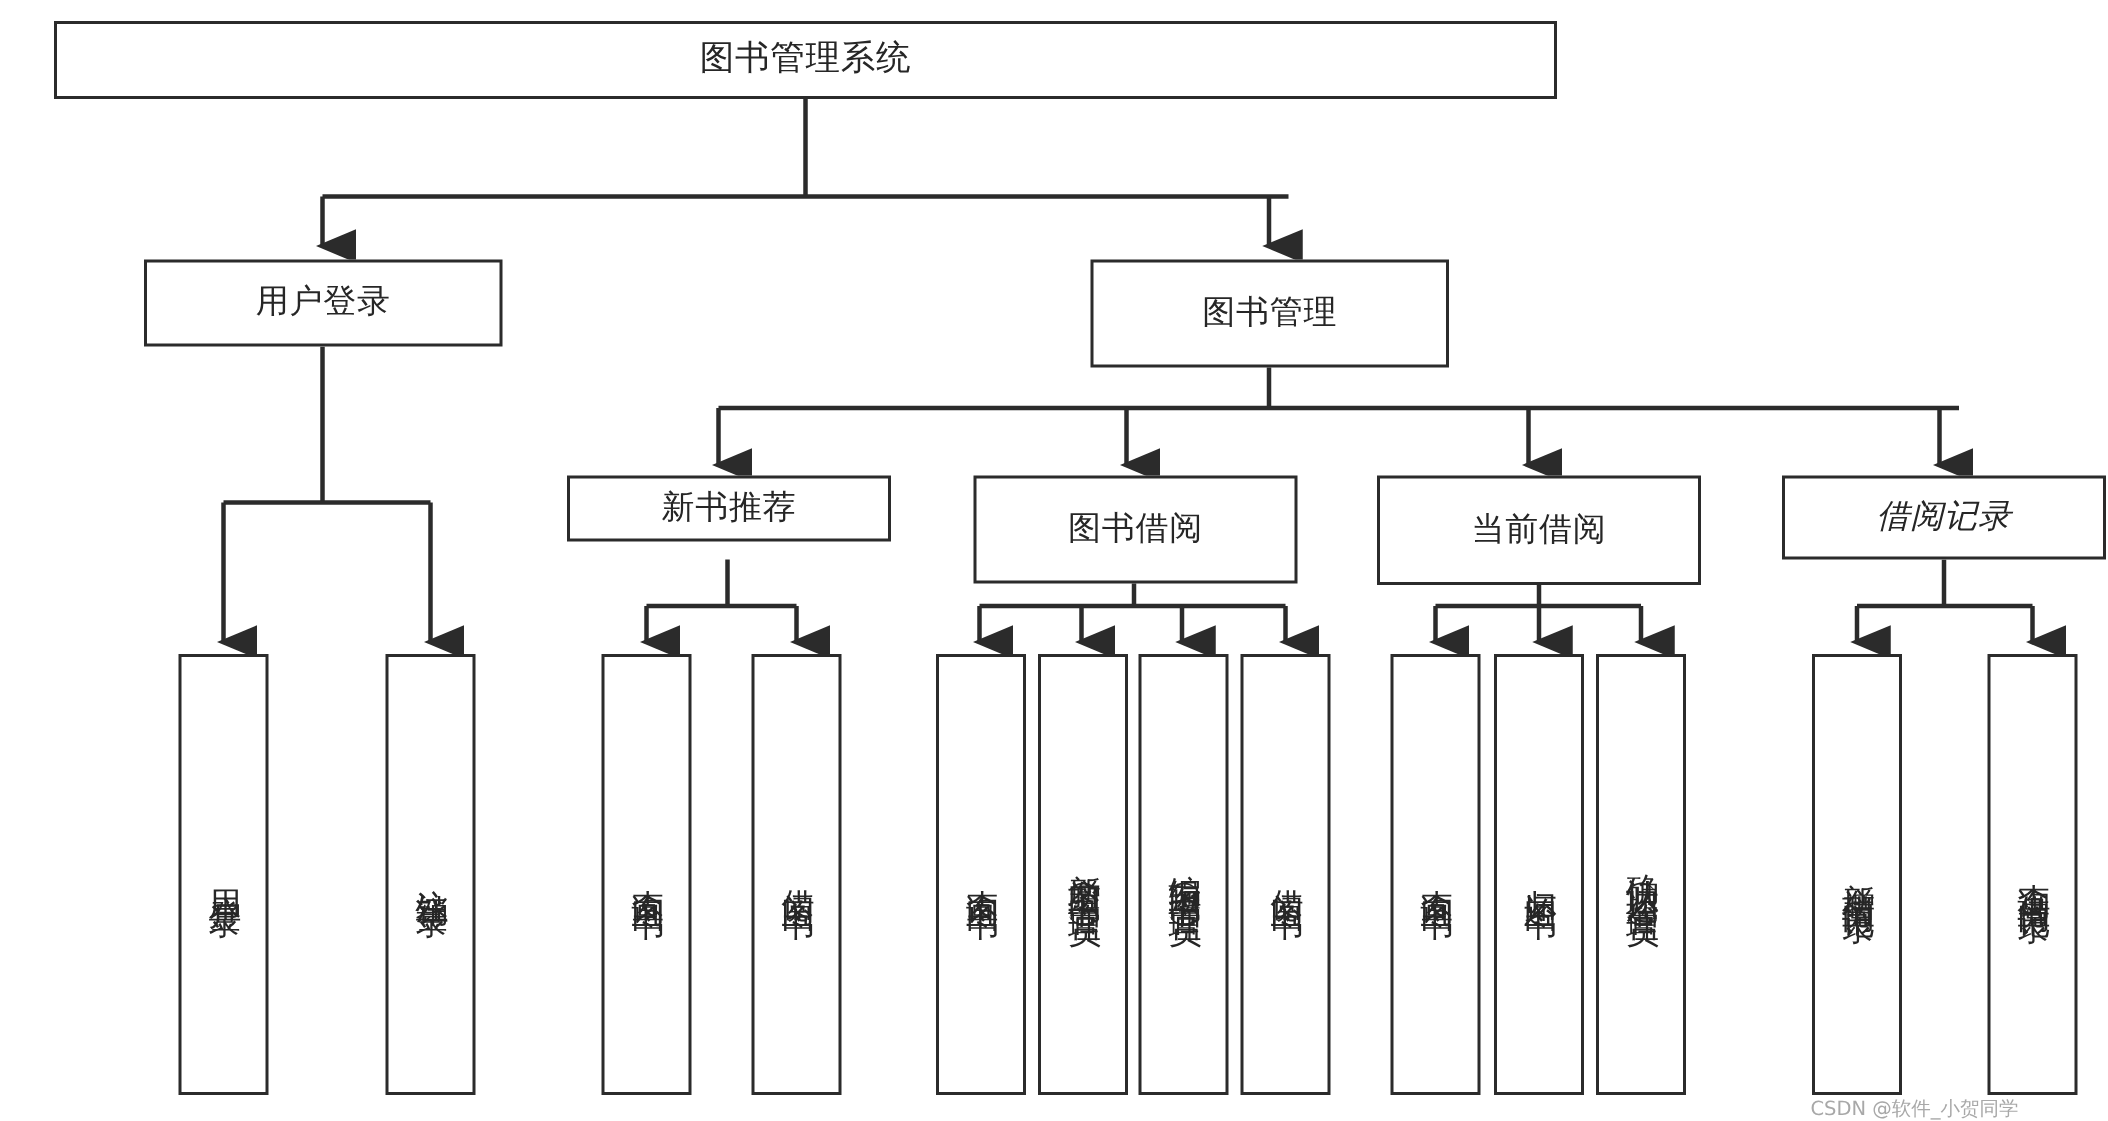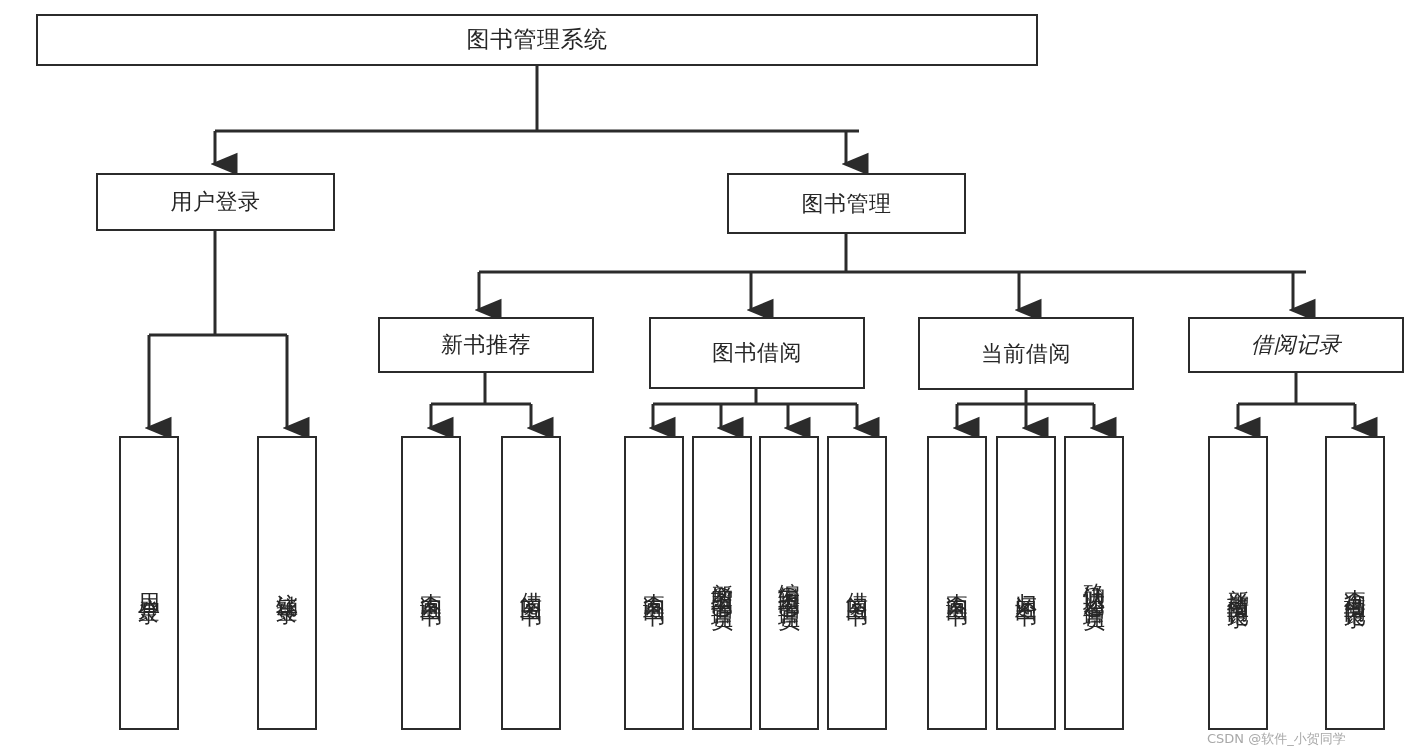--- a/index.html
+++ b/index.html
@@ -127,25 +127,25 @@
     </g>
   </svg>
 
   <div class="node horizontal root" style="left:20px; top:14px; width:1002px; height:52px;">
     <span class="label">图书管理系统</span>
   </div>
 
   <div class="node horizontal" style="left:80px; top:173px; width:239px; height:58px;">
     <span class="label">用户登录</span>
   </div>
-  <div class="node horizontal" style="left:711px; top:173px; width:239px; height:61px;">
+  <div class="node horizontal" style="left:711px; top:173px; width:239px; height:72px;">
     <span class="label">图书管理</span>
   </div>
 
-  <div class="node horizontal" style="left:362px; top:317px; width:216px; height:56px;">
+  <div class="node horizontal" style="left:362px; top:317px; width:216px; height:44px;">
     <span class="label">新书推荐</span>
   </div>
   <div class="node horizontal" style="left:633px; top:317px; width:216px; height:72px;">
     <span class="label">图书借阅</span>
   </div>
   <div class="node horizontal" style="left:902px; top:317px; width:216px; height:73px;">
     <span class="label">当前借阅</span>
   </div>
   <div class="node horizontal" style="left:1172px; top:317px; width:216px; height:56px;font-style:italic;">
     <span class="label">借阅记录</span>

